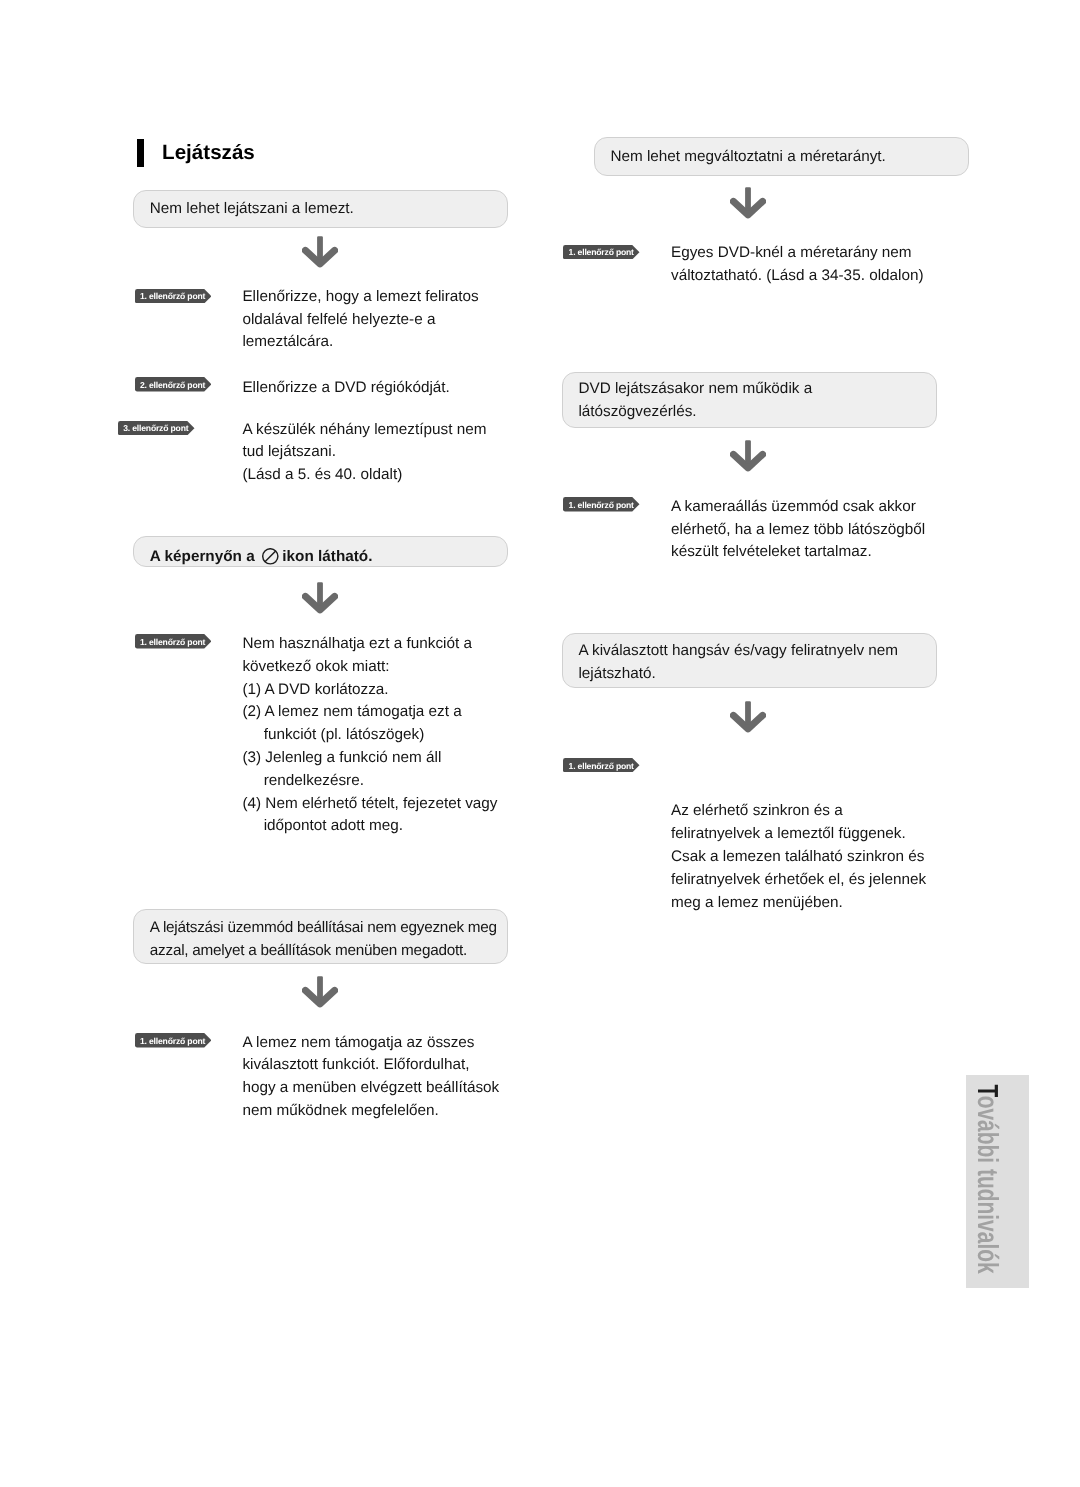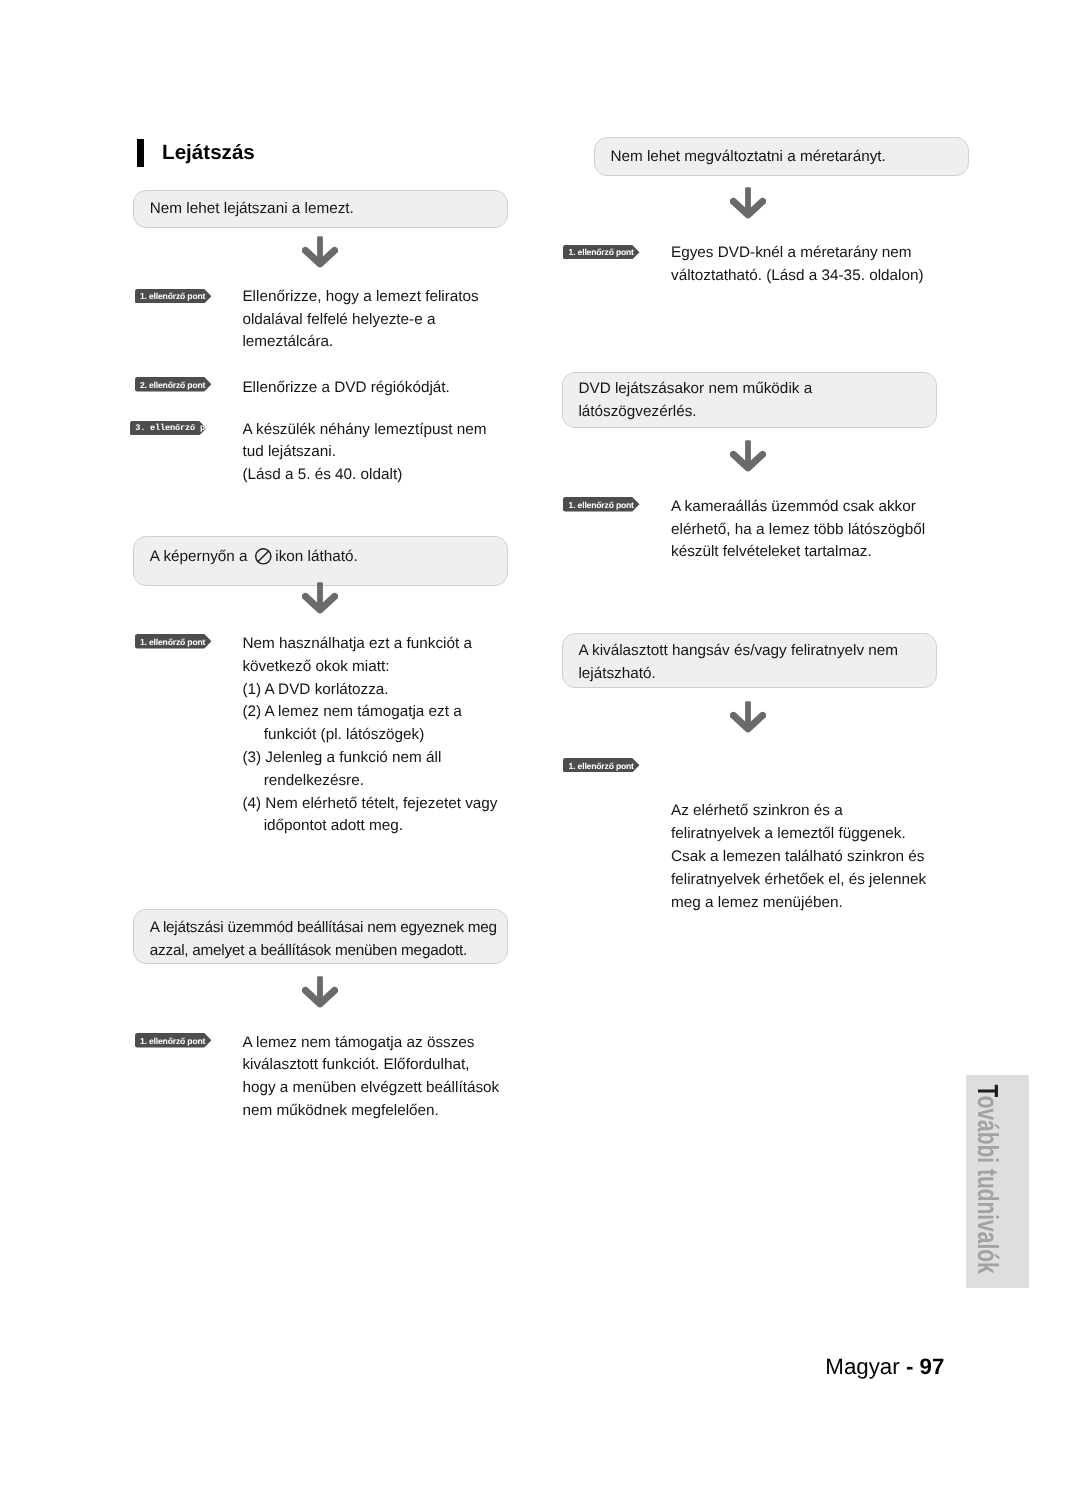--- a/index.html
+++ b/index.html
@@ -83,28 +83,28 @@
         <div class="lbl">1. ellenőrző pont</div>
       </div>
       <div class="atext" style="left: 242.4px; top: 285.8px;"><span>Ellenőrizze, hogy a lemezt feliratos</span><br><span>oldalával felfelé helyezte-e a</span><br><span>lemeztálcára.</span></div>
       <div class="badge" style="left: 134.8px; top: 377.3px; padding-left: 45px;">
         <svg width="76.5" height="14.4" viewBox="0 0 76.5 14.4">
           <path fill="#4d4d4d" d="M2.2 0 H69.3 L76.5 7.2 L69.3 14.4 H2.2 Q0 14.4 0 12.2 V2.2 Q0 0 2.2 0 Z"></path>
         </svg>
         <div class="lbl">2. ellenőrző pont</div>
       </div>
       <div class="atext" style="left: 242.4px; top: 377.3px;"><span>Ellenőrizze a DVD régiókódját.</span></div>
-      <div class="badge" style="left: 130px; top: 420.5px; font-family: Liberation Mono, monospace;">
+      <div class="badge" style="left: 118px; top: 420.5px;">
         <svg width="76.5" height="14.4" viewBox="0 0 76.5 14.4">
           <path fill="#4d4d4d" d="M2.2 0 H69.3 L76.5 7.2 L69.3 14.4 H2.2 Q0 14.4 0 12.2 V2.2 Q0 0 2.2 0 Z"></path>
         </svg>
         <div class="lbl">3. ellenőrző pont</div>
       </div>
       <div class="atext" style="left: 242.4px; top: 418.5px;"><span>A készülék néhány lemeztípust nem</span><br><span>tud lejátszani.</span><br><span>(Lásd a 5. és 40. oldalt)</span></div>
-      <div class="bubble" style="left: 133px; top: 536px; height: 50px;">
+      <div class="bubble" style="left: 133px; top: 536px; height: 31px; font-weight: bold;">
         <div class="bt" style="top:9.100000000000001px;letter-spacing:0px"><span>A képernyőn a </span><svg class="noicon" viewBox="0 0 16.6 16.6">
             <circle cx="8.3" cy="8.3" r="7.58" fill="none" stroke="#1d1d1d" stroke-width="1.45"></circle>
             <line x1="2.95" y1="13.65" x2="13.65" y2="2.95" stroke="#1d1d1d" stroke-width="1.45"></line>
           </svg><span> ikon látható.</span></div>
       </div>
       <div class="arrow" style="left: 301.8px; top: 582.2px;"><svg width="36" height="32" viewBox="0 0 36 32">
           <path d="M3.4 14.4 L18 27.8 L32.6 14.4" fill="none" stroke="#6a6a6a" stroke-width="7" stroke-linecap="round" stroke-linejoin="round"></path>
           <rect x="15.1" y="0.3" width="5.8" height="23.5" rx="1.2" fill="#6a6a6a"></rect>
         </svg></div>
       <div class="badge" style="left: 134.8px; top: 634.3px;">
@@ -171,15 +171,14 @@
       </div>
       <div class="atext" style="left: 671px; top: 756.4px; margin-top: 44px;"><span>Az elérhető szinkron és a</span><br><span>feliratnyelvek a lemeztől függenek.</span><br><span>Csak a lemezen található szinkron és</span><br><span>feliratnyelvek érhetőek el, és jelennek</span><br><span>meg a lemez menüjében.</span></div>
     </div>
 
   <div class="side-tab">
     <div class="vtxt">
         <div class="vinner"><span class="t1">T</span><span>ovábbi tudnivalók</span></div>
       </div>
   </div>
 
-  <div class="footer"><span>Magyar </span><span class="b">- 97</span></div>
 
 </div>
 
 </body></html>

